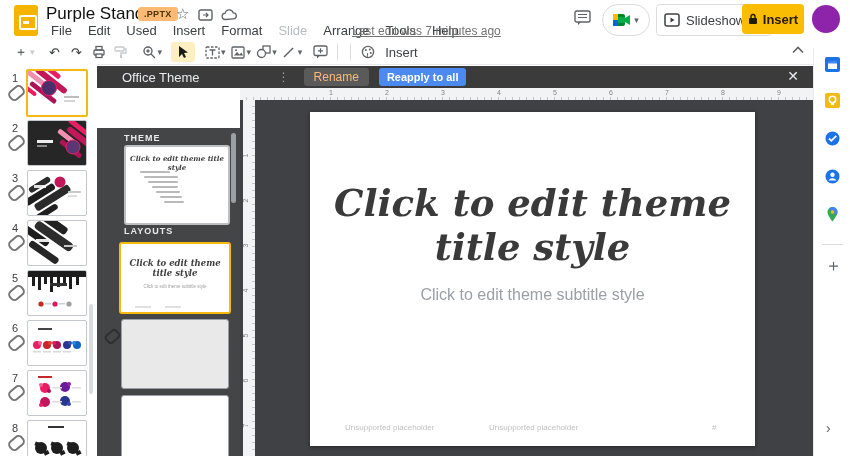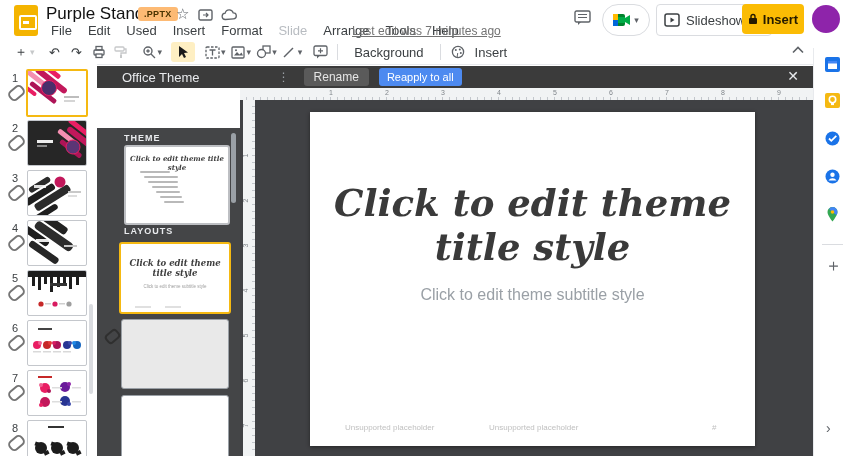--- a/index.html
+++ b/index.html
@@ -48,21 +48,21 @@
             display:flex;align-items:center;color:#e8eaed;font-size:13px;}
   .themepanel{position:absolute;left:97px;top:88px;width:143px;height:368px;background:#444547;margin-top:40px;}
   .canvasarea{position:absolute;left:240px;top:88px;width:573px;height:368px;background:#404144;}
   .rightbar{position:absolute;left:813px;top:48px;width:37px;height:408px;background:#fff;border-left:1px solid #e8eaed;}
 
   
   .themebar .pt{margin-left:25px;}
   .themebar .dots{margin-left:78px;color:#9aa0a6;font-size:12px;}
   .themebar .edit{margin-left:28px;}
   .themebar .used{margin-left:6px;color:#9aa0a6;}
-  .rename-btn{margin-left:14px;background:#5a5a5a;color:#e5e5e5;font-size:12px;padding:2px 10px;border-radius:3px;}
+  .rename-btn{margin-left:14px;background:#5a5a5a;color:#fdba74;font-size:12px;padding:2px 10px;border-radius:3px;}
   .reapply-btn{margin-left:10px;background:#4D8AF0;color:#fff;font-size:11px;padding:3px 8px;border-radius:3px;}
   .close-x{position:absolute;right:14px;top:2px;color:#e8eaed;font-size:14px;}
 
   
   .fs-slot{position:absolute;left:0;width:97px;height:50px;}
   .fs-num{position:absolute;left:12px;top:2px;font-size:11px;color:#3c4043;}
   .fs-link{position:absolute;left:8px;top:17px;width:13px;height:8px;border:2px solid #757575;border-radius:5px;transform:rotate(-40deg);}
   .fs-thumb{position:absolute;left:27px;top:0;width:58px;height:44px;background:#fff;border:1px solid #c4c7cc;border-radius:2px;overflow:hidden;}
   .fs-thumb.sel{border:2px solid #F5B912;left:26px;top:-1px;}
   .fs-scroll{position:absolute;right:4px;top:240px;width:4px;height:90px;background:#dadce0;border-radius:2px;}
@@ -240,21 +240,20 @@
     </span>
     <span class="dd">▾</span>
     <span class="it" style="margin-left:8px;">
       <svg width="15" height="14" viewBox="0 0 15 14">
           <rect x="1" y="1" width="13" height="9.5" rx="1.5" fill="none" stroke="#5f6368" stroke-width="1.3"></rect>
           <path d="M4 10.5v3l3-3" fill="#5f6368"></path>
           <path d="M5 5.8h5M7.5 3.3v5" stroke="#5f6368" stroke-width="1.2"></path>
         </svg>
     </span>
     <span class="sep"></span>
-    <span class="it txtbtn">Background</span>
     <span class="sep"></span>
     <span class="it">
       <svg width="14" height="14" viewBox="0 0 14 14">
           <circle cx="7" cy="7" r="5.6" fill="none" stroke="#5f6368" stroke-width="1.3"></circle>
           <circle cx="4.8" cy="5" r="1" fill="#5f6368"></circle>
           <circle cx="8.8" cy="4.6" r="1" fill="#5f6368"></circle>
           <circle cx="9.8" cy="8" r="1" fill="#5f6368"></circle>
           <path d="M7 12.6c-2-2 .5-3.4-.5-4.6" fill="none" stroke="#5f6368" stroke-width="1"></path>
         </svg>
     </span>
@@ -436,21 +435,21 @@
       </div>
     </div>
 
     <div class="fs-scroll"></div>
   </div>
 
   <div class="themebar">
     <span class="pt">Office Theme</span>
     <span class="dots">⋮</span>
     <button class="rename-btn" style="border:none;">Rename</button>
-    <button class="reapply-btn" style="border:none;">Reapply to all</button>
+    <button class="reapply-btn" style="border:none;font-weight:bold;">Reapply to all</button>
     <span class="close-x">✕</span>
   </div>
 
   <div class="themepanel">
     <div class="tp-label" style="top:5px;">THEME</div>
 
     <div class="tp-thumb master-thumb">
       <div class="t script">Click to edit theme title style</div>
       <div class="bullets">
         <div style="width:30px;margin-left:0;"></div>

